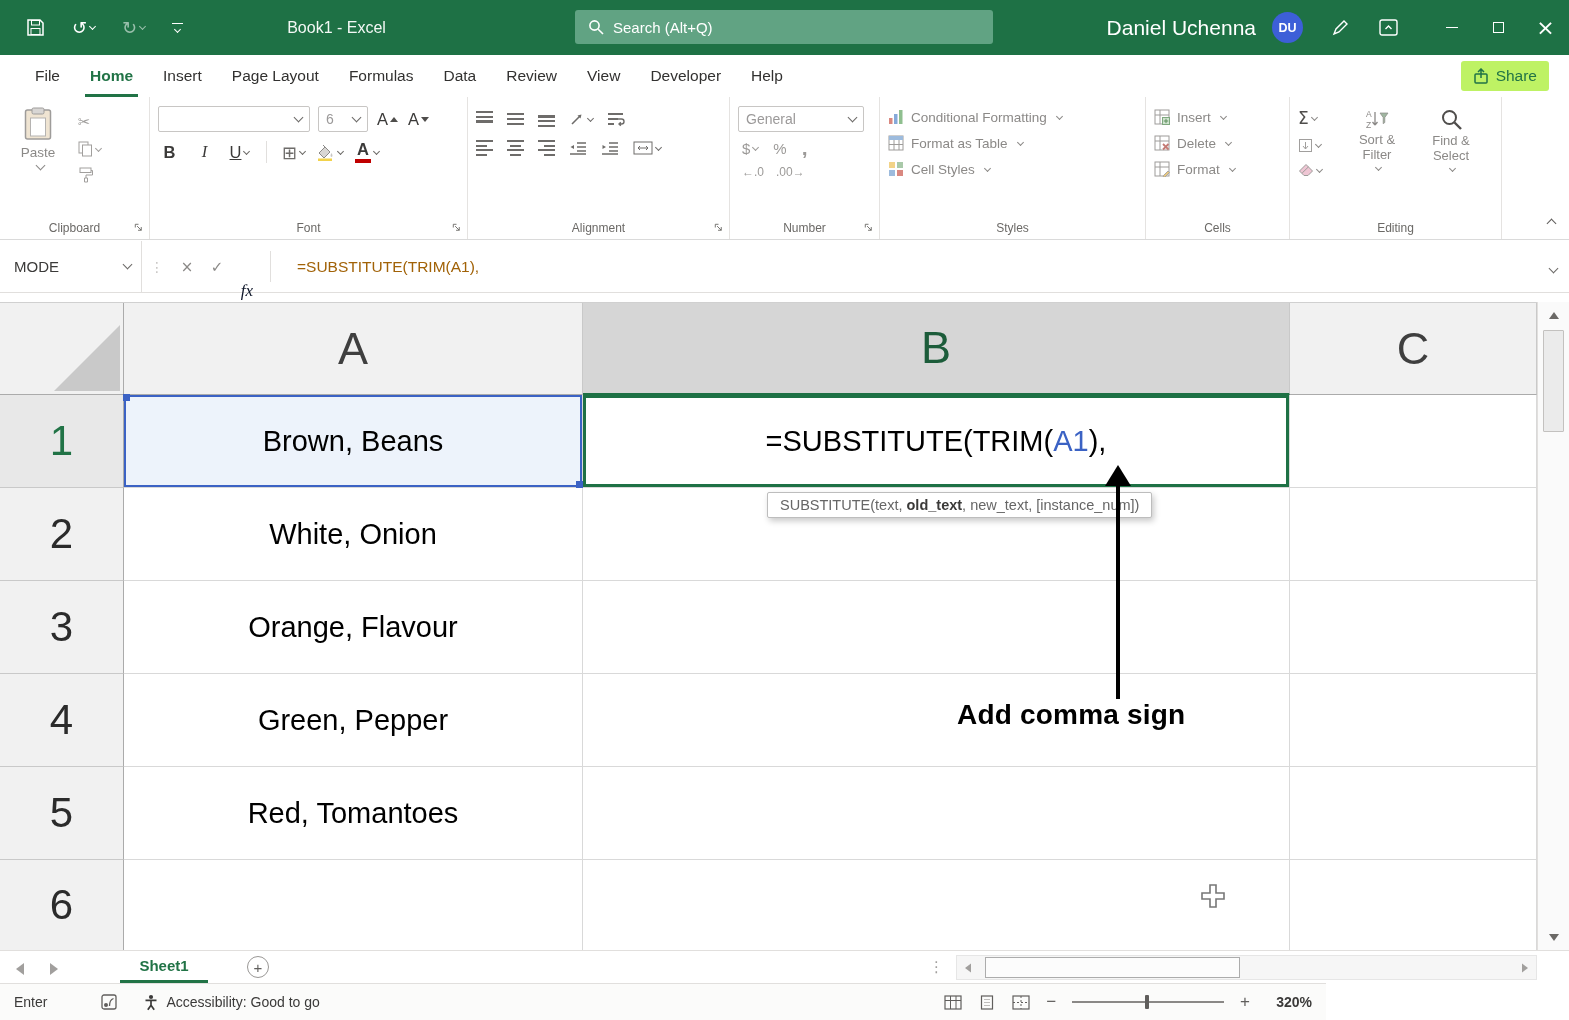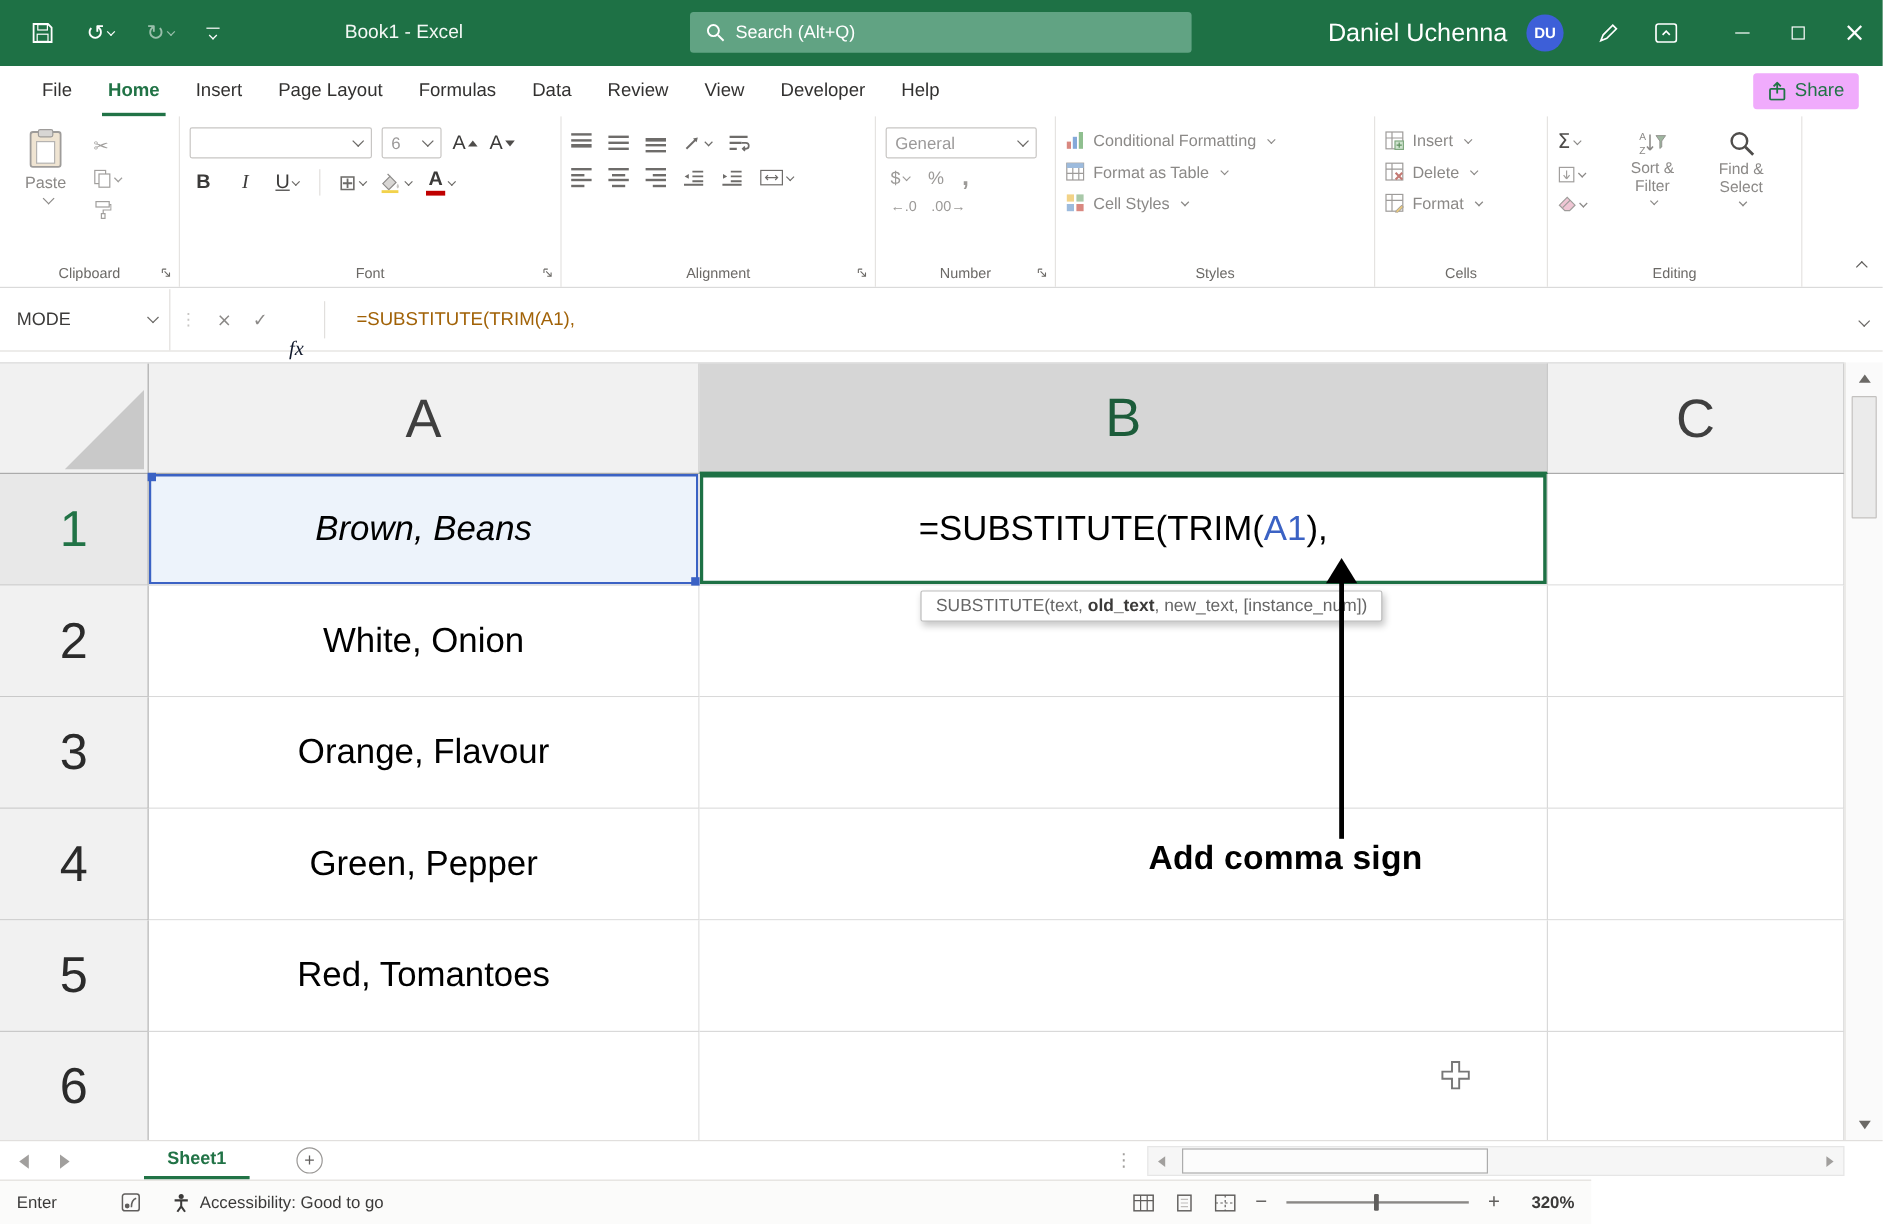--- a/index.html
+++ b/index.html
@@ -36,21 +36,21 @@
   .winbtn { width:47px; height:55px; display:flex; align-items:center; justify-content:center; cursor:pointer; }
   .minbar { width:12px; height:1.6px; background:#fff; display:inline-block; }
   .maxbox { width:11px; height:11px; border:1.6px solid #fff; display:inline-block; }
   .winbtn .glyph { font-size:22px; line-height:1; }
 
   
   .ribbontabs { position:absolute; top:55px; left:0; width:1569px; height:42px; background:#fff; display:flex; align-items:stretch; padding-left:20px; }
   .rtab { padding:0 15px; font-size:15.5px; color:#323130; display:flex; align-items:center; position:relative; cursor:pointer; white-space:nowrap; }
   .rtab.active { color:#217346; font-weight:700; }
   .rtab.active::after { content:""; position:absolute; left:10px; right:10px; bottom:0; height:3px; background:#217346; }
-  .share-btn { position:absolute; right:20px; top:6px; height:30px; display:flex; align-items:center; gap:7px; color:#217346; font-size:15.5px; padding:0 12px; border-radius:3px; cursor:pointer; background:#f0abfc; }
+  .share-btn { position:absolute; right:20px; top:6px; height:30px; display:flex; align-items:center; gap:7px; color:#217346; font-size:15.5px; padding:0 12px; border-radius:3px; cursor:pointer; background:#bef264; }
 
   
   .ribbon { position:absolute; top:97px; left:0; width:1569px; height:143px; background:#fff; border-bottom:1px solid #DADADA; display:flex; z-index:5; }
   .rgroup { position:relative; height:100%; border-right:1px solid #E5E3E1; padding:7px 8px 24px; flex:0 0 auto; }
   .glabel { position:absolute; bottom:4px; left:0; right:0; text-align:center; font-size:12px; color:#6B6966; }
   .launch { position:absolute; right:5px; bottom:6px; cursor:pointer; display:inline-flex; }
   .collapse { position:absolute; right:14px; bottom:8px; color:#5F5D5B; cursor:pointer; }
 
   
   .g-clip { width:150px; display:flex; gap:10px; }
@@ -129,21 +129,21 @@
   
   .sheet { position:absolute; top:302px; left:0; width:1537px; height:648px; display:grid; grid-template-columns:124px 459px 707px 247px; grid-template-rows:92px 93px 93px 93px 93px 93px 91px; background:#fff; border-top:1px solid #D0D0D0; z-index:1; }
   .gc { border-right:1px solid #D9D9D9; border-bottom:1px solid #D9D9D9; display:flex; align-items:center; justify-content:center; }
   .corner { background:#F1F1F1; border-right:1px solid #ABABAB; border-bottom:1px solid #ABABAB; position:relative; cursor:pointer; }
   .corner-tri { position:absolute; right:3px; bottom:3px; width:0; height:0; border-bottom:66px solid #C9C9C9; border-left:66px solid transparent; }
   .colh { background:#F1F1F1; color:#3F3F3F; font-size:45px; border-right:1px solid #C9C9C9; border-bottom:1px solid #ABABAB; cursor:pointer; }
   .colh.sel { background:#D6D6D6; color:#1C5C3A; border-bottom:2px solid #1E7145; }
   .rowh { background:#F1F1F1; color:#2B2B2B; font-size:42px; border-right:1px solid #ABABAB; border-bottom:1px solid #C9C9C9; cursor:pointer; }
   .rowh.sel { color:#217346; background:#E8E8E8; }
   .cell { font-size:29px; color:#000; background:#fff; cursor:cell; }
-  .refcell { background:#EDF3FB; box-shadow:inset 0 0 0 2px #3B62C4; position:relative;font-style:italic; }
+  .refcell { background:#EDF3FB; box-shadow:inset 0 0 0 2px #3B62C4; position:relative; }
   .refcell::before { content:""; position:absolute; left:-1px; top:-1px; width:7px; height:7px; background:#3B62C4; }
   .refcell::after { content:""; position:absolute; right:-1px; bottom:-1px; width:7px; height:7px; background:#3B62C4; }
   .editcell { box-shadow:inset 0 0 0 3px #1E7145; }
   .fref { color:#3B62C4; }
 
   
   .argtip { position:absolute; left:767px; top:492px; background:#FFFFFF; border:1px solid #BDBDBD; border-radius:2px; box-shadow:2px 3px 6px rgba(0,0,0,.22); padding:4px 12px; font-size:14.5px; color:#666; z-index:30; white-space:nowrap; }
   .argtip b { color:#3B3A39; }
   .arrow-line { position:absolute; left:1116px; top:484px; width:4px; height:215px; background:#000; z-index:40; }
   .arrow-head { position:absolute; left:1105px; top:465px; width:0; height:0; border-left:13px solid transparent; border-right:13px solid transparent; border-bottom:21px solid #000; z-index:40; }

